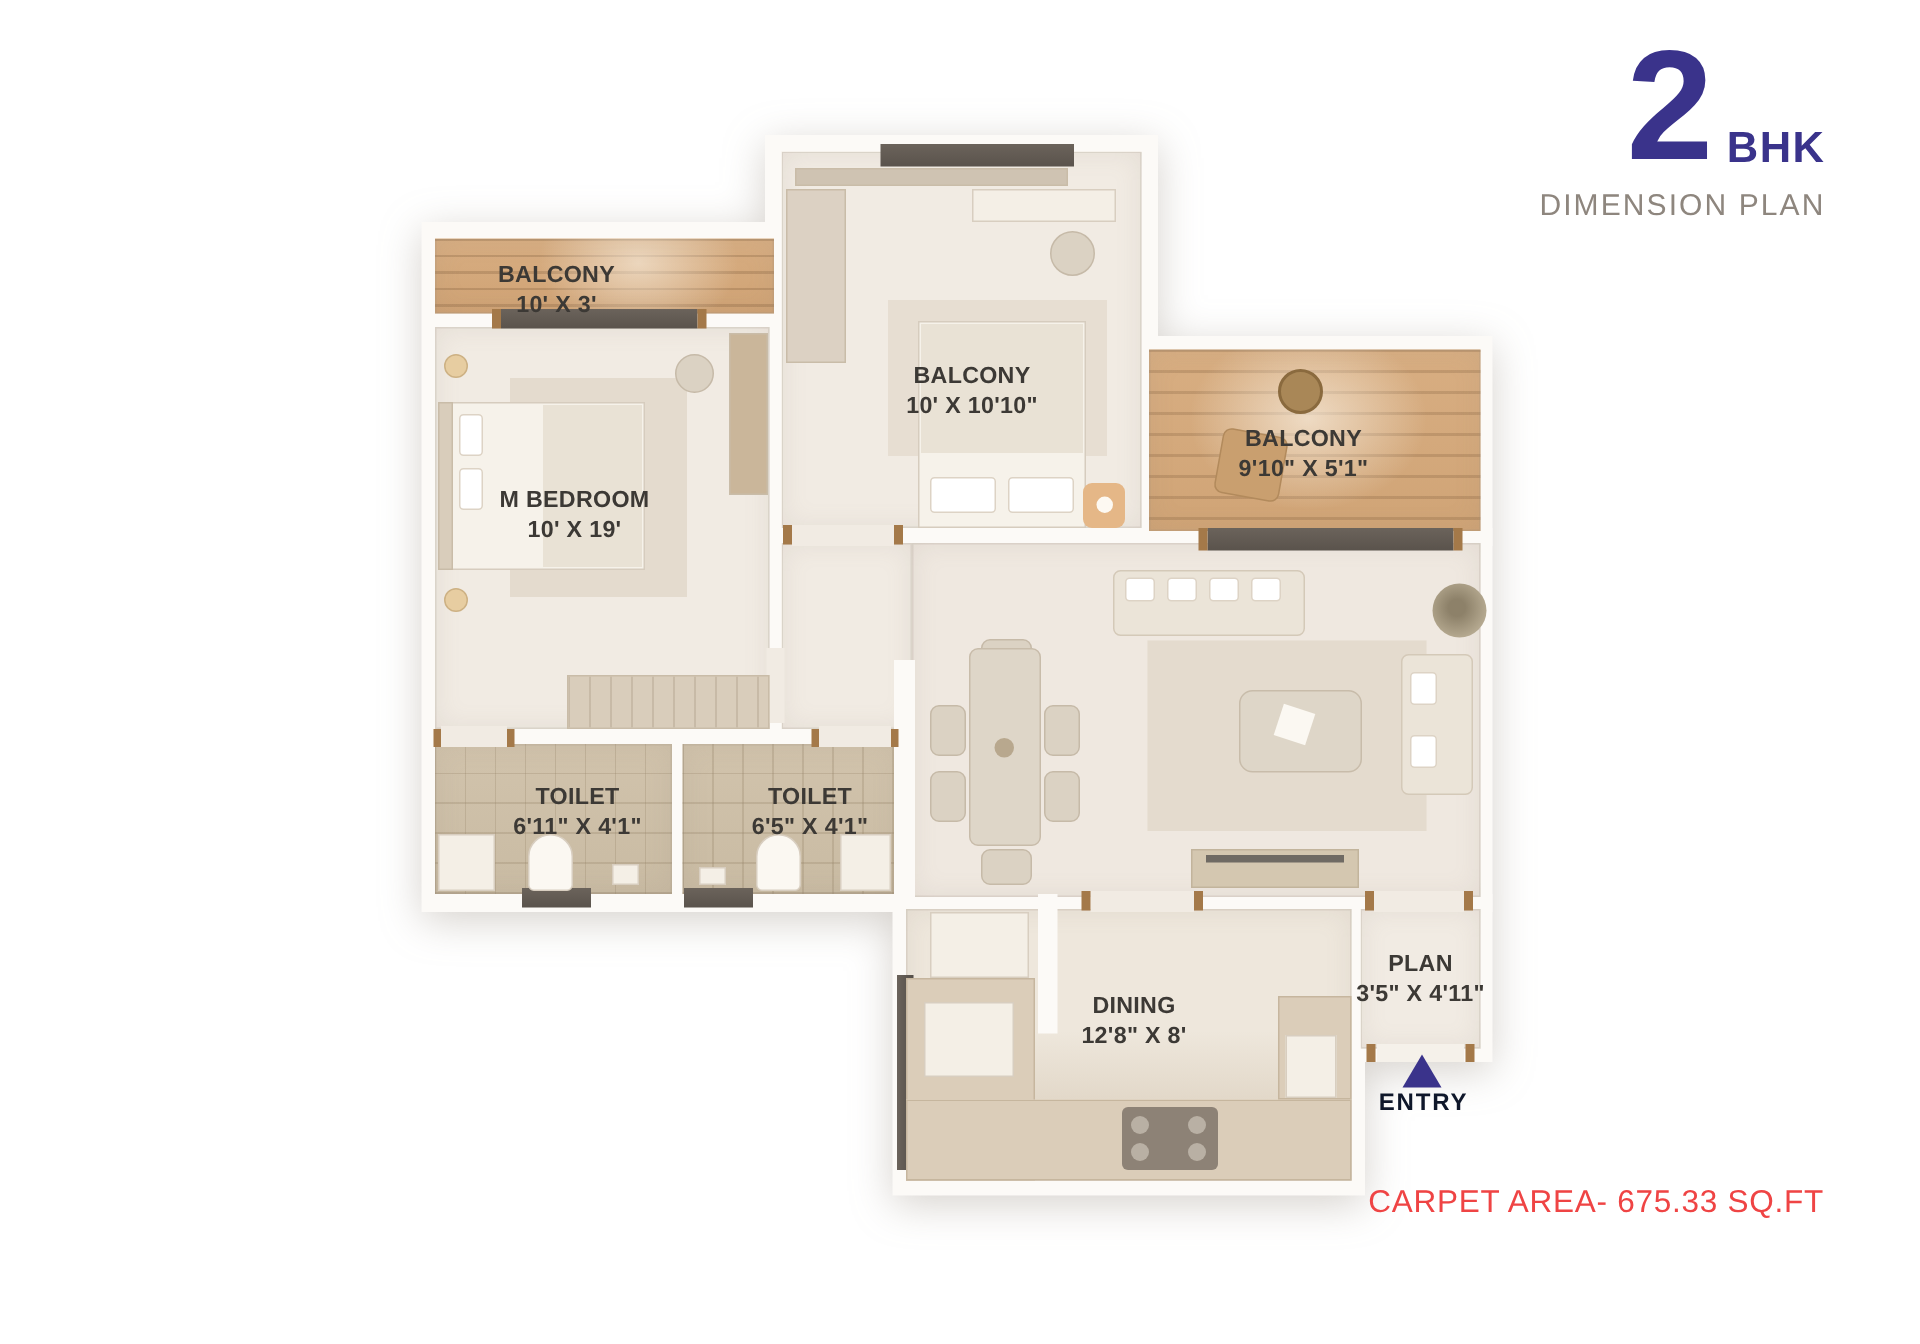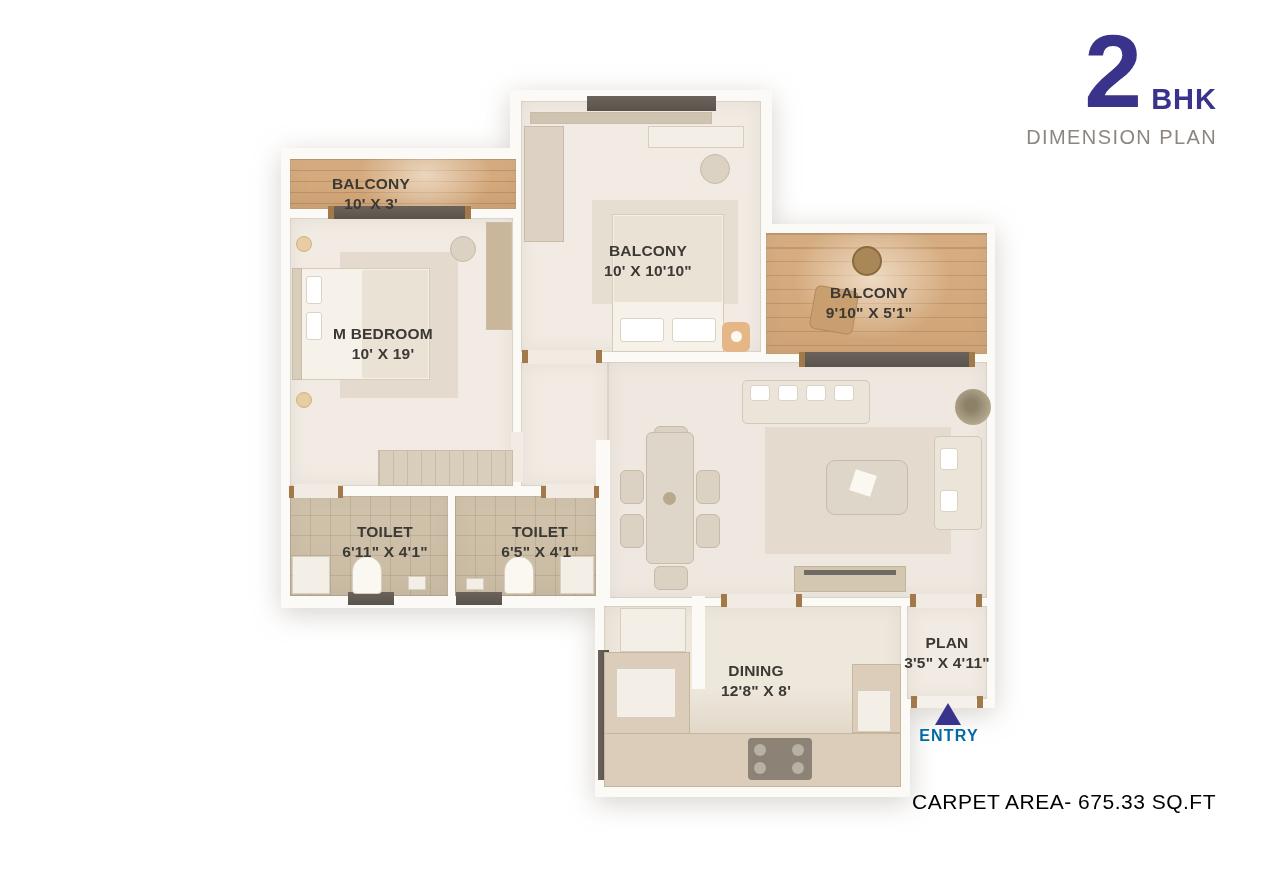--- a/index.html
+++ b/index.html
@@ -50,24 +50,24 @@
   
   .room-label{position:absolute;transform:translate(-50%,-50%);text-align:center;white-space:nowrap;
       color:#3c3935;font-size:15.5px;line-height:20px;font-weight:600;letter-spacing:.2px;z-index:30;}
   .type-title{position:absolute;left:80px;top:50px;font-size:34px;font-weight:600;color:#8e867e;
       letter-spacing:2px;}
   .brand{position:absolute;right:63px;top:24px;text-align:right;}
   .brand-row{display:flex;align-items:flex-end;justify-content:flex-end;}
   .brand-num{font-size:104px;line-height:.92;font-weight:700;color:#3a338b;}
   .brand-suffix{font-size:29px;font-weight:700;color:#3a338b;margin-left:9px;margin-bottom:4px;letter-spacing:1px;}
   .brand-sub{font-size:20px;color:#8e867e;letter-spacing:1.4px;margin-top:6px;font-weight:400;}
-  .carpet{position:absolute;right:64px;top:790px;font-size:21px;color:#000000;letter-spacing:.5px;}
+  .carpet{position:absolute;right:64px;top:790px;font-size:21px;color:#ef4444;letter-spacing:.5px;}
   .entry-tri{position:absolute;width:0;height:0;border-left:13px solid transparent;
       border-right:13px solid transparent;border-bottom:22px solid #3a338b;}
-  .entry-label{position:absolute;transform:translateX(-50%);color:#0369a1;font-size:16px;
+  .entry-label{position:absolute;transform:translateX(-50%);color:#0f172a;font-size:16px;
       font-weight:600;letter-spacing:1.2px;}
 </style>
 </head>
 <body>
 
 <div class="page">
 
   <div class="brand">
     <div class="brand-row">
       <span class="brand-num">2</span>

